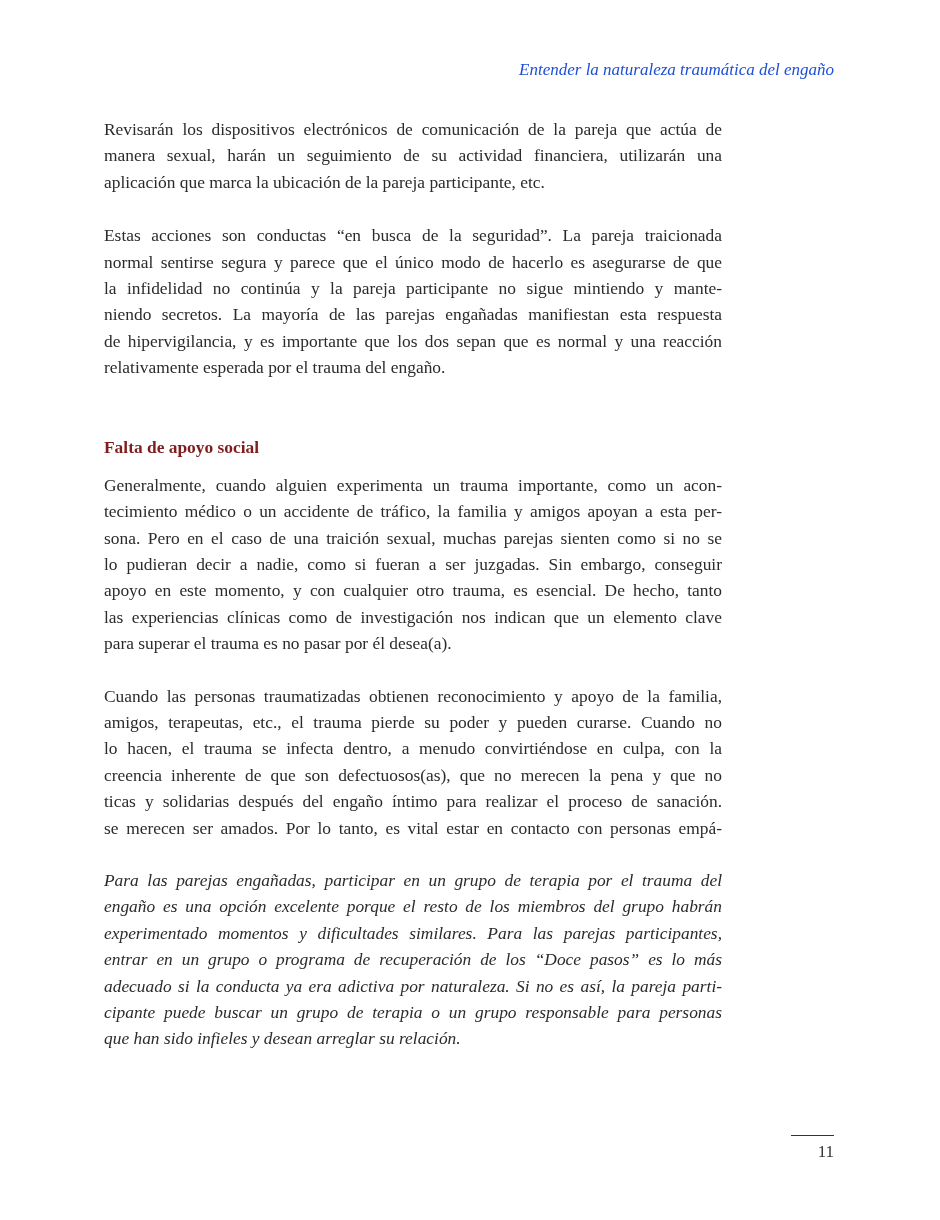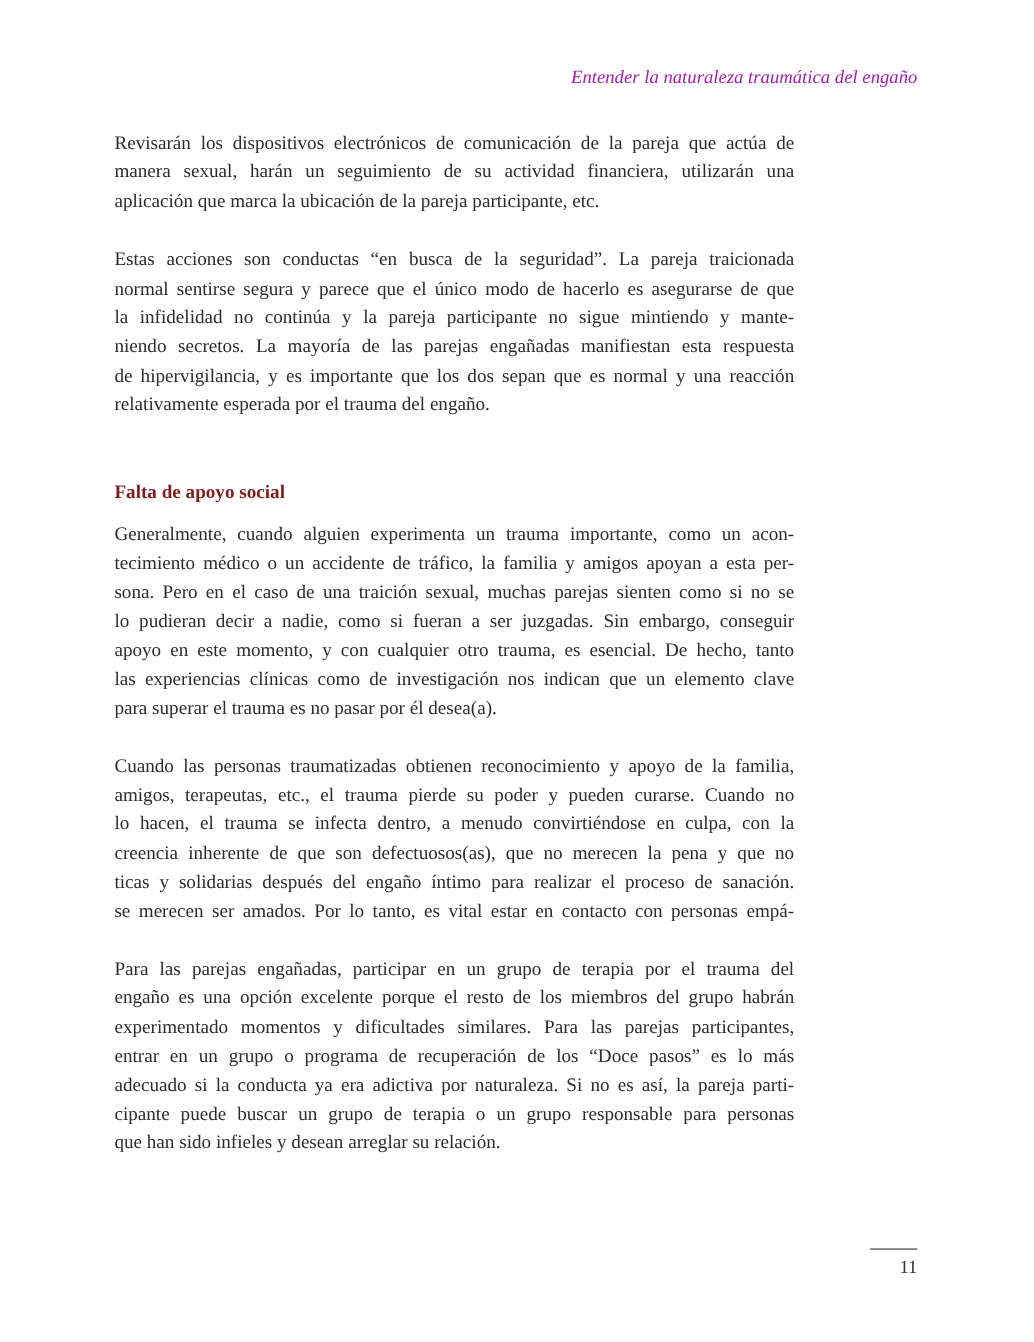--- a/index.html
+++ b/index.html
@@ -14,21 +14,21 @@
       overflow: hidden;
       font-family: "Liberation Serif", "DejaVu Serif", serif;
       color: #2b2b2b;
     }
     .running-header {
       position: absolute;
       top: 60px;
       right: 106px;
       font-style: italic;
       font-size: 17px;
-      color: #a21caf;
+      color: #1d4ed8;
       white-space: nowrap;
     }
     .content {
       position: absolute;
       left: 104px;
       top: 116px;
       width: 618px;
     }
     .para {
       margin: 0;
@@ -49,21 +49,21 @@
     .p2 { margin-top: 27px; }
     .subheading {
       margin: 0;
       margin-top: 53px;
       font-size: 17.4px;
       line-height: 26.4px;
       color: #7f1d1d;
     }
     .p3 { margin-top: 12px; }
     .p4 { margin-top: 26px; }
-    .p5 { margin-top: 26px; }
+    .p5 { margin-top: 26px; font-style: italic; }
     .footer-rule {
       position: absolute;
       left: 791px;
       top: 1135px;
       width: 43px;
       height: 1px;
       background: #333;
     }
     .page-number {
       position: absolute;

